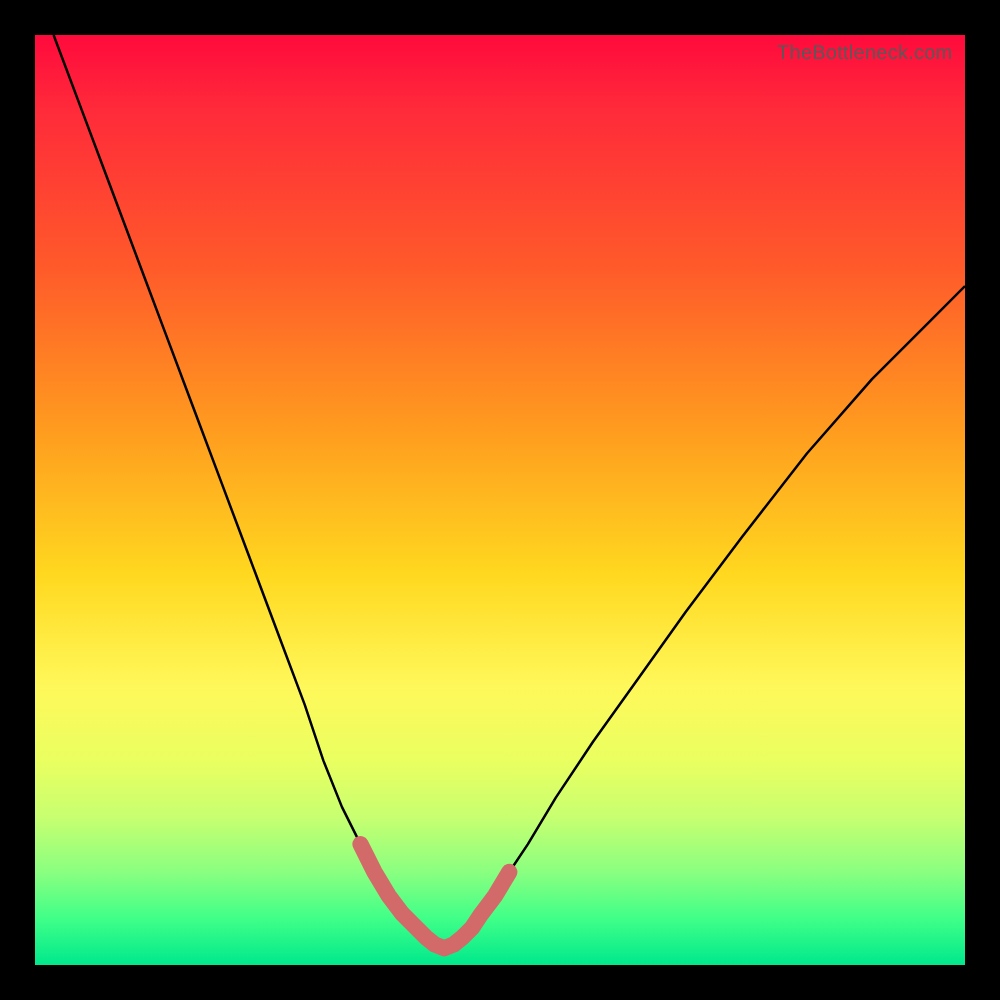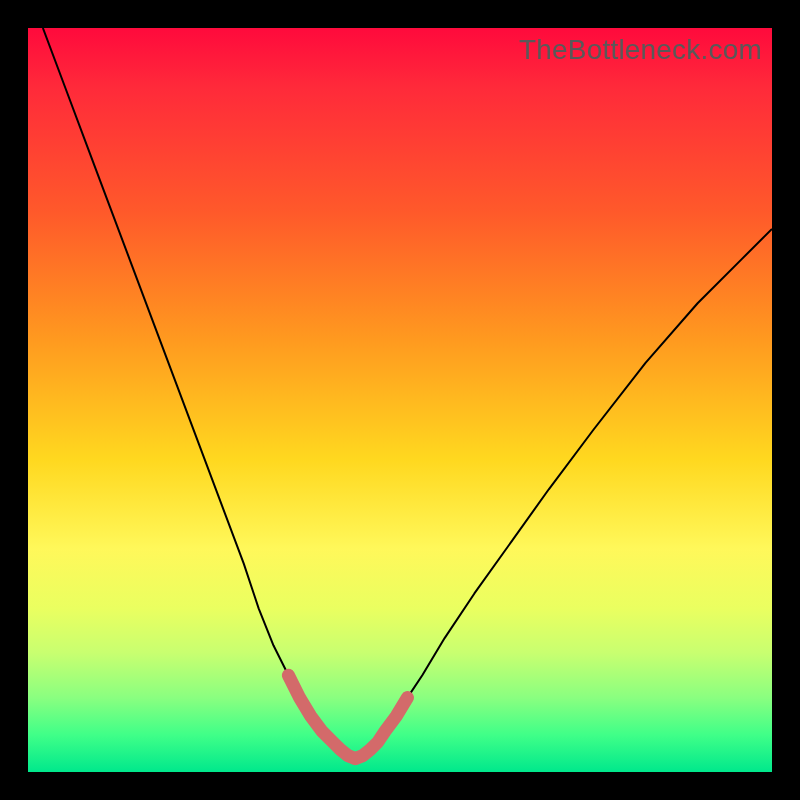--- a/index.html
+++ b/index.html
@@ -40,21 +40,21 @@
       #40ff88 95%,
       #00e88c 100%
     );
     overflow: hidden;
   }
   .watermark {
     position: absolute;
     top: 6px;
     right: 10px;
     color: #595959;
-    font-size: 28px;
+    font-size: 16px;
     font-weight: 500;
     letter-spacing: 0.2px;
     user-select: none;
     pointer-events: none;
   }
   svg.curve {
     position: absolute;
     left: 0;
     top: 0;
     width: 744px;

